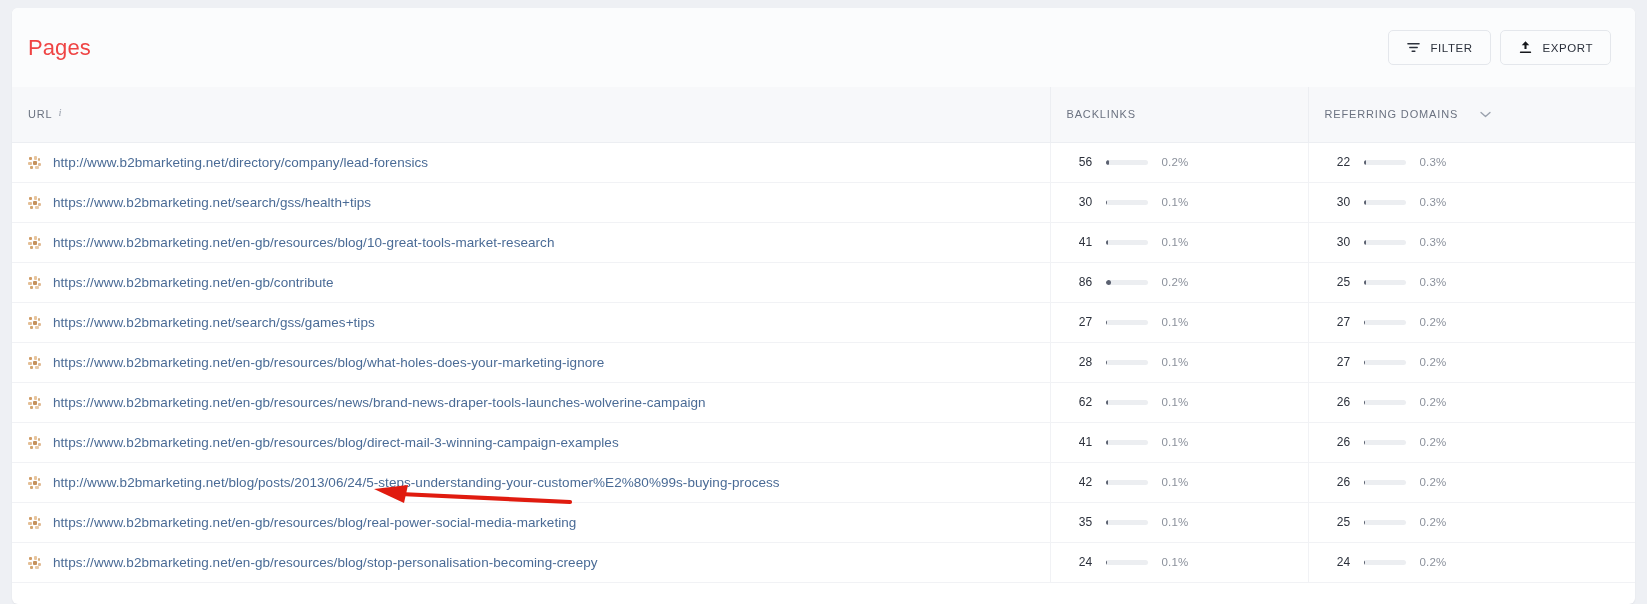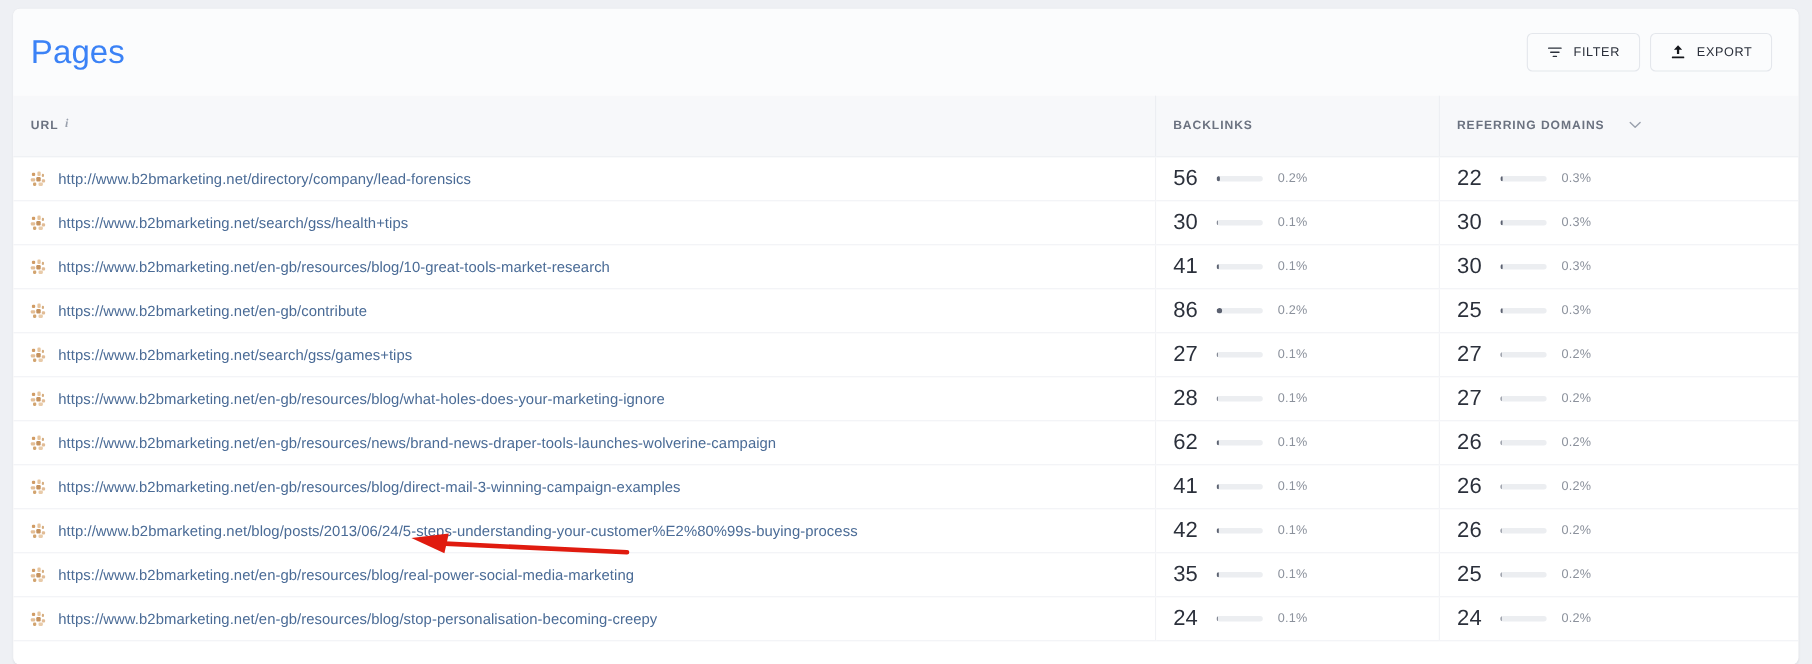--- a/index.html
+++ b/index.html
@@ -31,22 +31,22 @@
 
   
   .card-header {
     height: 79px;
     background: #fbfcfd;
     display: flex;
     align-items: center;
     padding: 0 24px 0 16px;
   }
   .page-title {
-    font-size: 30px;
-    color: #3b82f6;
+    font-size: 22px;
+    color: #ef4444;
     font-weight: 400;
     letter-spacing: .1px;
   }
   .header-actions {
     margin-left: auto;
     display: flex;
     gap: 9px;
     align-items: center;
     padding-left: 37px;
   }
@@ -72,21 +72,21 @@
     width: 100%;
     border-collapse: collapse;
     table-layout: fixed;
   }
   table.ptable thead tr {
     background: #f7f8fa;
   }
   table.ptable th {
     height: 55px;
     font-size: 11px;
-    font-weight: 700;
+    font-weight: 400;
     letter-spacing: .85px;
     color: #6b7280;
     text-align: left;
     padding: 0 16px;
     border-bottom: 1px solid #eceef2;
     vertical-align: middle;
   }
   th.col-url   { width: 1038px; padding-left: 30px; }
   th.col-bl    { width: 258px;  border-left: 1px solid #eceef2; padding-left: 28px; }
   th.col-rd    { width: 327px;  border-left: 1px solid #eceef2; padding-left: 20px; }
@@ -147,24 +147,24 @@
   a.url-link {
     font-size: 13.5px;
     color: #4a6b96;
     text-decoration: none;
     white-space: nowrap;
     letter-spacing: .05px;
   }
 
   .metric { display:flex; align-items:center; }
   .metric .val {
-    font-size: 20px;
+    font-size: 12px;
     color: #2b303b;
     width: 26px;
-    text-align: left;
+    text-align: right;
     letter-spacing: .2px;
   }
   .bar {
     position: relative;
     width: 42px;
     height: 5px;
     background: #eceef1;
     border-radius: 3px;
     margin-left: 13px;
     overflow: hidden;

